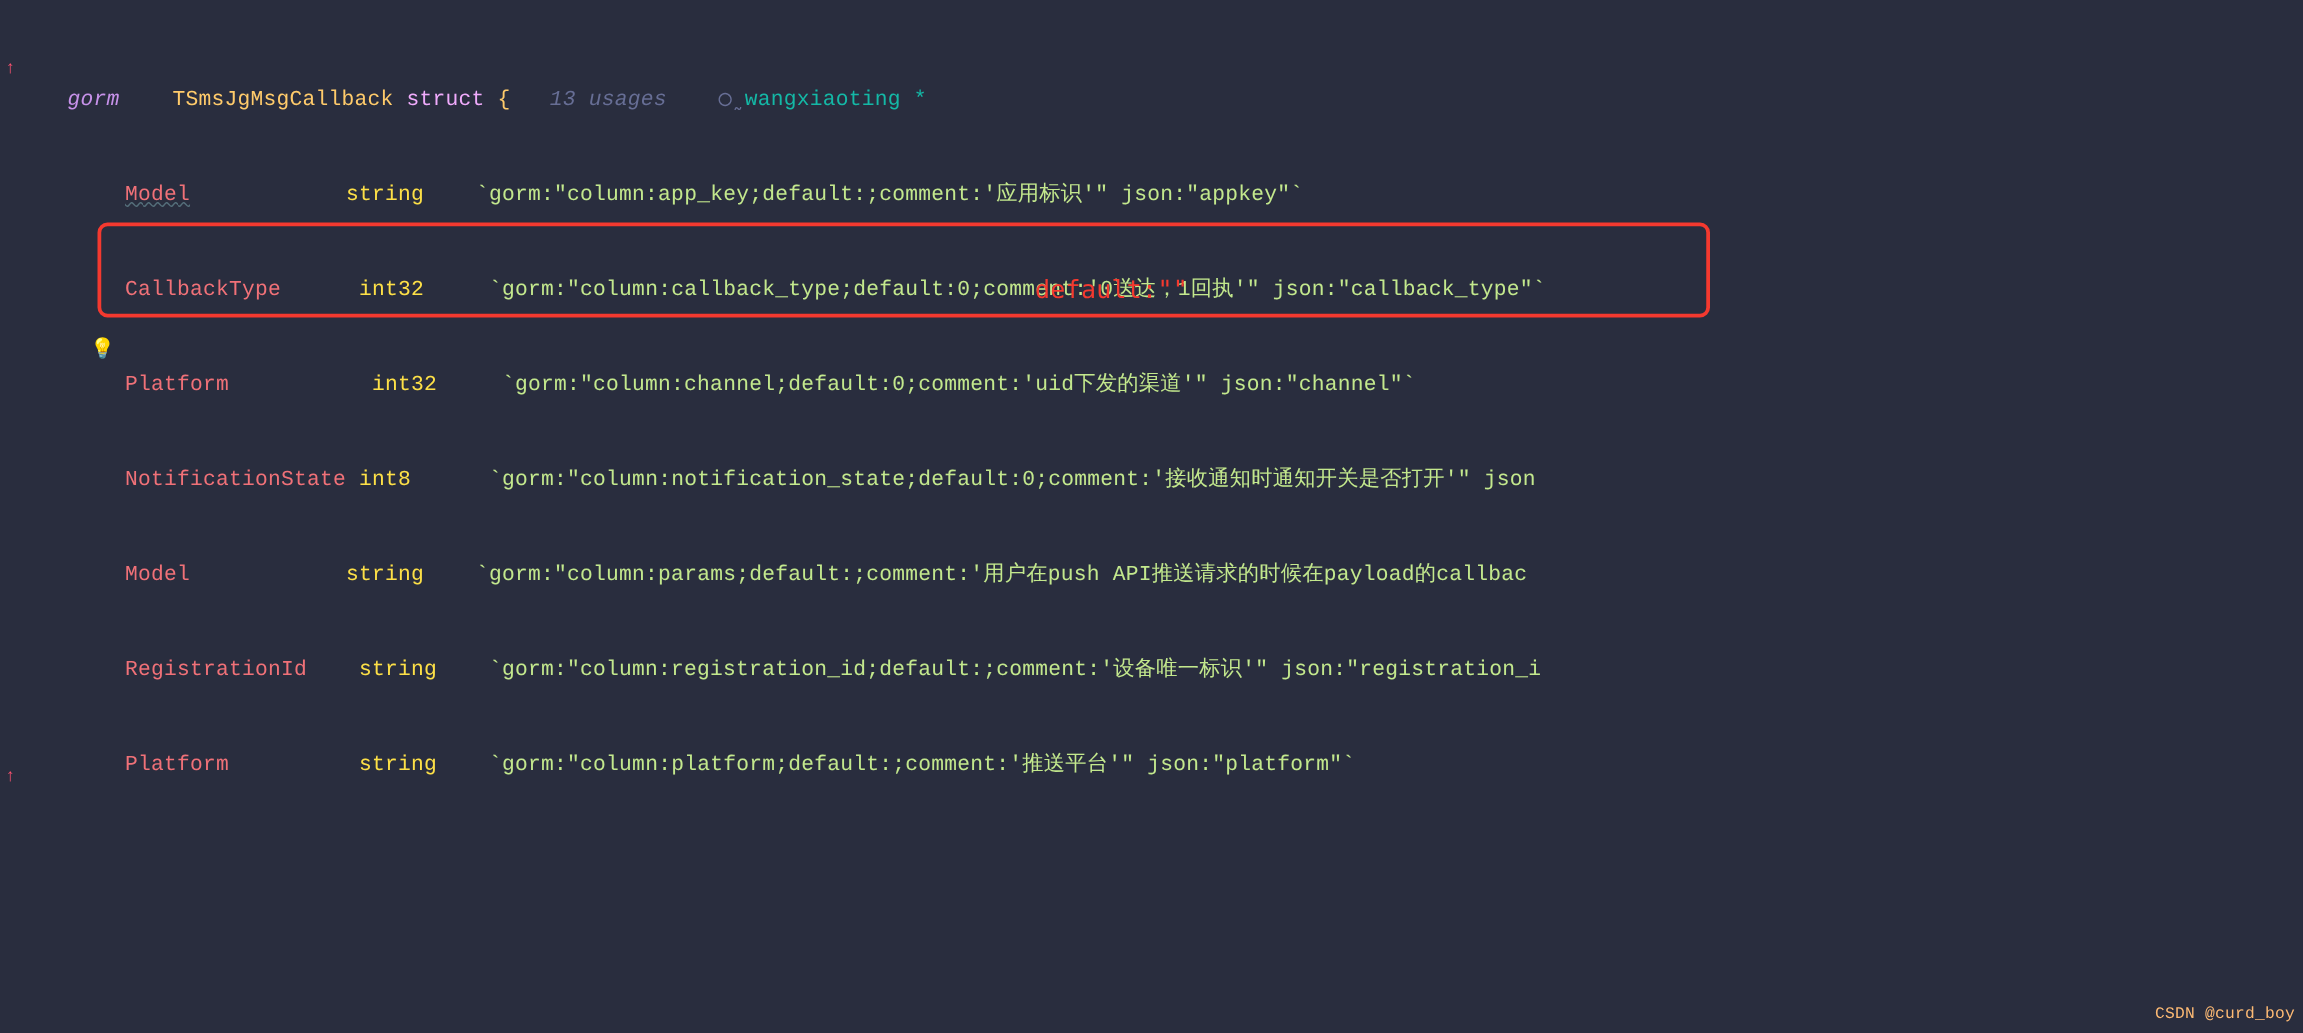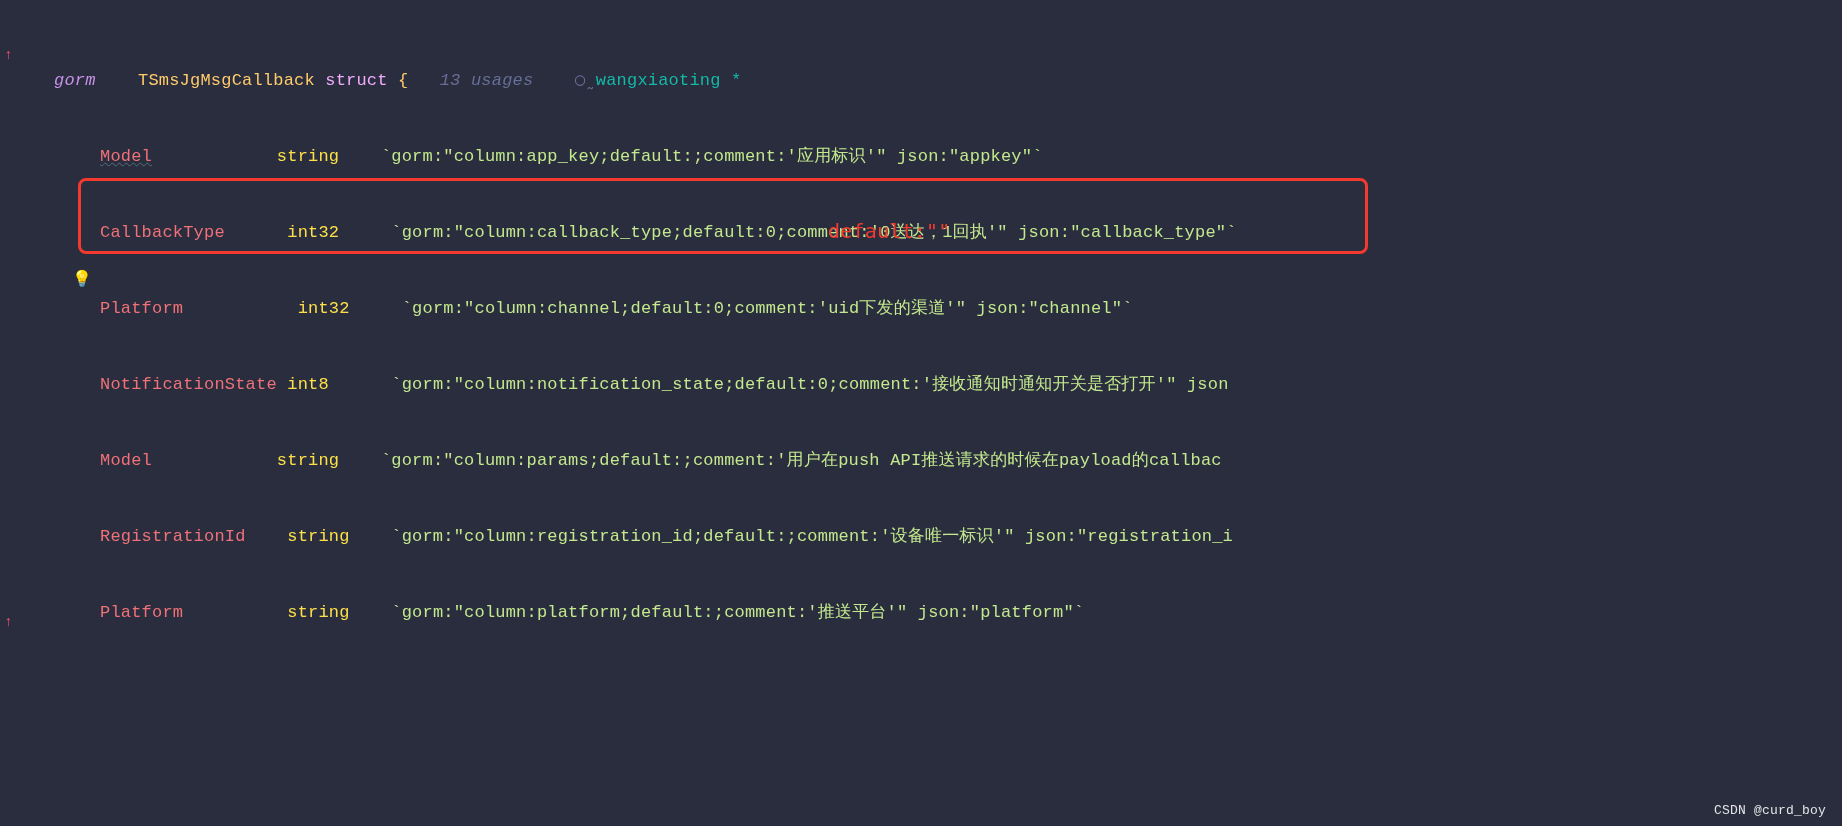--- a/index.html
+++ b/index.html
@@ -37,23 +37,23 @@
     }
     .default-anno {
       position:absolute;
       color:#f4392f;
       font-family:monospace;
       font-size:20px;
       font-weight:500;
     }
     .watermark {
       position:absolute;
-      right:16px;
+      right:6px;
       bottom:8px;
-      color:#e5e5e5;
+      color:#fdba74;
       font-size:13px;
       line-height:14px;
       font-style:normal;
     }
     .line { display:block; height:38px; }
     .indent1 { display:inline-block; width:46px; }
   </style>
 </head>
 <body>
 

